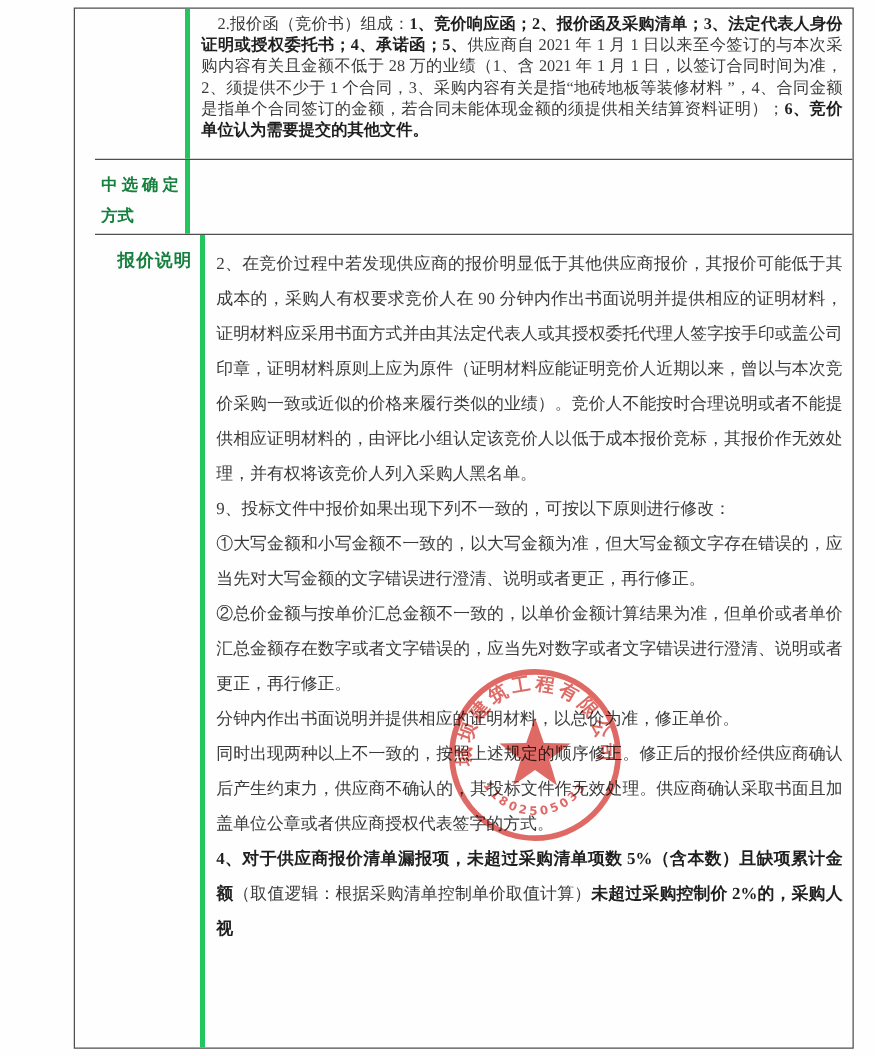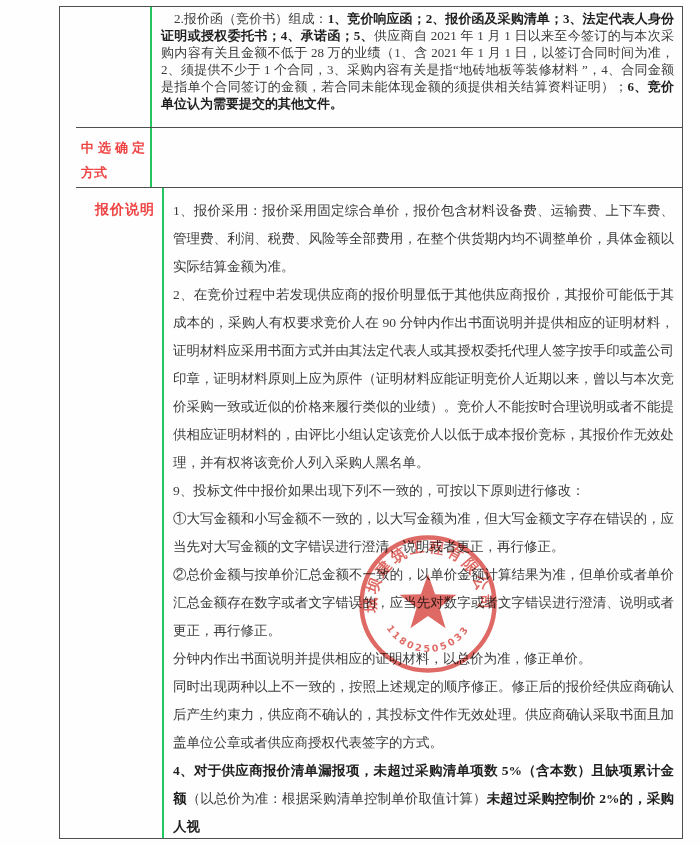--- a/index.html
+++ b/index.html
@@ -20,24 +20,24 @@
     padding-left:16px;
   }
   .row{display:flex;box-sizing:border-box;border-bottom:1px solid #4f4f4f;}
   .row:last-child{border-bottom:none;}
   .row1{height:121px;}
   .row2{height:60px;}
   .row3{height:650px;}
   .cell{box-sizing:border-box;}
   .label-cell{
     width:76px;flex:0 0 76px;
-    border-right:2px solid #22c55e;
+    border-right:4px solid #22c55e;
     text-align:center;
     font-weight:bold;
-    color:#ef4444;
+    color:#15803d;
   }
   .label2{font-size:13px;line-height:25px;padding:7px 5px 0 5px;text-align:justify;text-align-last:left;}
   .label3{font-size:14px;line-height:18px;padding-top:13px;letter-spacing:1px;margin-left:12px;}
   .content-cell{
     flex:1 1 auto;
     padding:0 8px 0 9px;
     text-align:justify;
     overflow:hidden;
   }
   .content-cell p{margin:0;}
@@ -70,28 +70,27 @@
         </div>
     </div>
 
     <div class="row row2">
       <div class="cell label-cell label2">中选确定方式</div>
     </div>
 
     <div class="row row3">
       <div class="cell label-cell label3">报价说明</div>
       <div class="cell content-cell c3">
-          <p><span>1、报价采用：报价采用固定综合单价，报价包含材料设备费、运输费、上下车费、管理费、利润、税费、风险等全部费用，在整个供货期内均不调整单价，具体金额以实际结算金额为准。</span></p>
           <p><span>2、在竞价过程中若发现供应商的报价明显低于其他供应商报价，其报价可能低于其成本的，采购人有权要求竞价人在 90 分钟内作出书面说明并提供相应的证明材料，证明材料应采用书面方式并由其法定代表人或其授权委托代理人签字按手印或盖公司印章，证明材料原则上应为原件（证明材料应能证明竞价人近期以来，曾以与本次竞价采购一致或近似的价格来履行类似的业绩）。竞价人不能按时合理说明或者不能提供相应证明材料的，由评比小组认定该竞价人以低于成本报价竞标，其报价作无效处理，并有权将该竞价人列入采购人黑名单。</span></p>
           <p><span>9、投标文件中报价如果出现下列不一致的，可按以下原则进行修改：</span></p>
           <p><span>①大写金额和小写金额不一致的，以大写金额为准，但大写金额文字存在错误的，应当先对大写金额的文字错误进行澄清、说明或者更正，再行修正。</span></p>
           <p><span>②总价金额与按单价汇总金额不一致的，以单价金额计算结果为准，但单价或者单价汇总金额存在数字或者文字错误的，应当先对数字或者文字错误进行澄清、说明或者更正，再行修正。</span></p>
           <p><span>分钟内作出书面说明并提供相应的证明材料，以总价为准，修正单价。</span></p>
           <p><span>同时出现两种以上不一致的，按照上述规定的顺序修正。修正后的报价经供应商确认后产生约束力，供应商不确认的，其投标文件作无效处理。供应商确认采取书面且加盖单位公章或者供应商授权代表签字的方式。</span></p>
-          <p><b>4、对于供应商报价清单漏报项，未超过采购清单项数 5%（含本数）且缺项累计金额</b><span>（以总价为准：根据采购清单控制单价取值计算）</span><b>未超过采购控制价 2%的，采购人视</b></p>
+          <p><b>4、对于供应商报价清单漏报项，未超过采购清单项数 5%（含本数）且缺项累计金额</b><span>（取值逻辑：根据采购清单控制单价取值计算）</span><b>未超过采购控制价 2%的，采购人视</b></p>
         </div>
     </div>
 
   </div>
 
   <svg class="seal" viewBox="0 0 146 146" xmlns="http://www.w3.org/2000/svg">
     <defs>
       <path id="arcTop" d="M 22.8,86.5 A 52,52 0 1 1 123.2,86.5" fill="none"></path>
       <path id="arcBottom" d="M 29.5,93.3 A 48,48 0 0 0 116.5,93.3" fill="none"></path>
     </defs>

